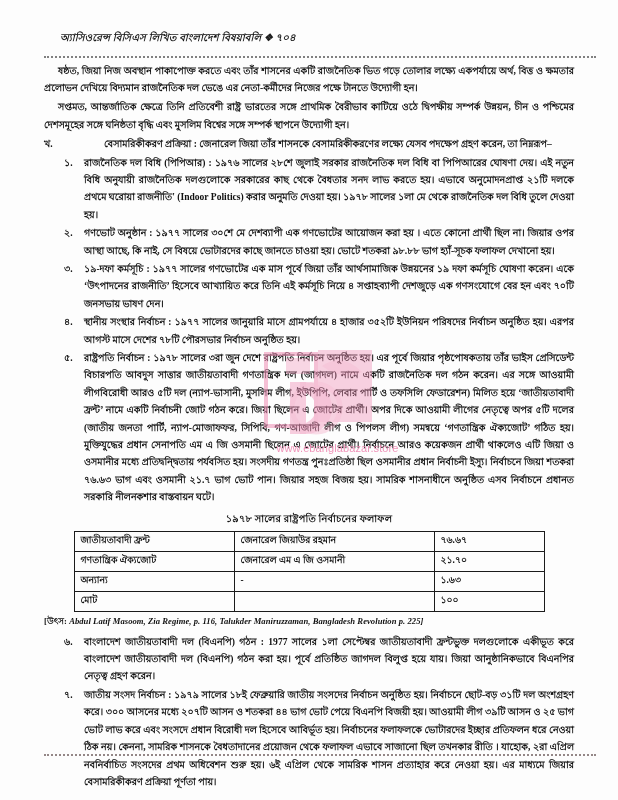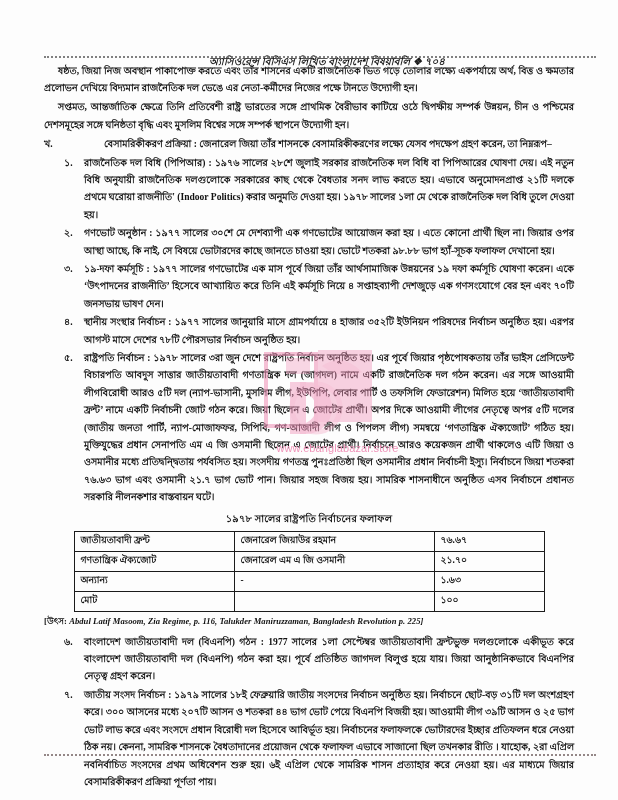--- a/index.html
+++ b/index.html
@@ -23,28 +23,27 @@
     background: #fdfdfd;
     box-sizing: border-box;
   }
 
   
   .header {
     position: absolute;
     top: 30px;
     left: 60px;
     right: 24px;
-    text-align: center;
+    text-align: left;
     font-size: 10.2px;
     font-style: italic;
     font-weight: 700;
     letter-spacing: .1px;
     color: #1a1a1a;
     white-space: nowrap;
-    margin-top: 24px;
   }
   .header-rule {
     position: absolute;
     top: 56px;
     left: 44px;
     right: 22px;
     height: 2px;
     border-top: 2px dotted #6b6b6b;
     opacity: .85;
   }

